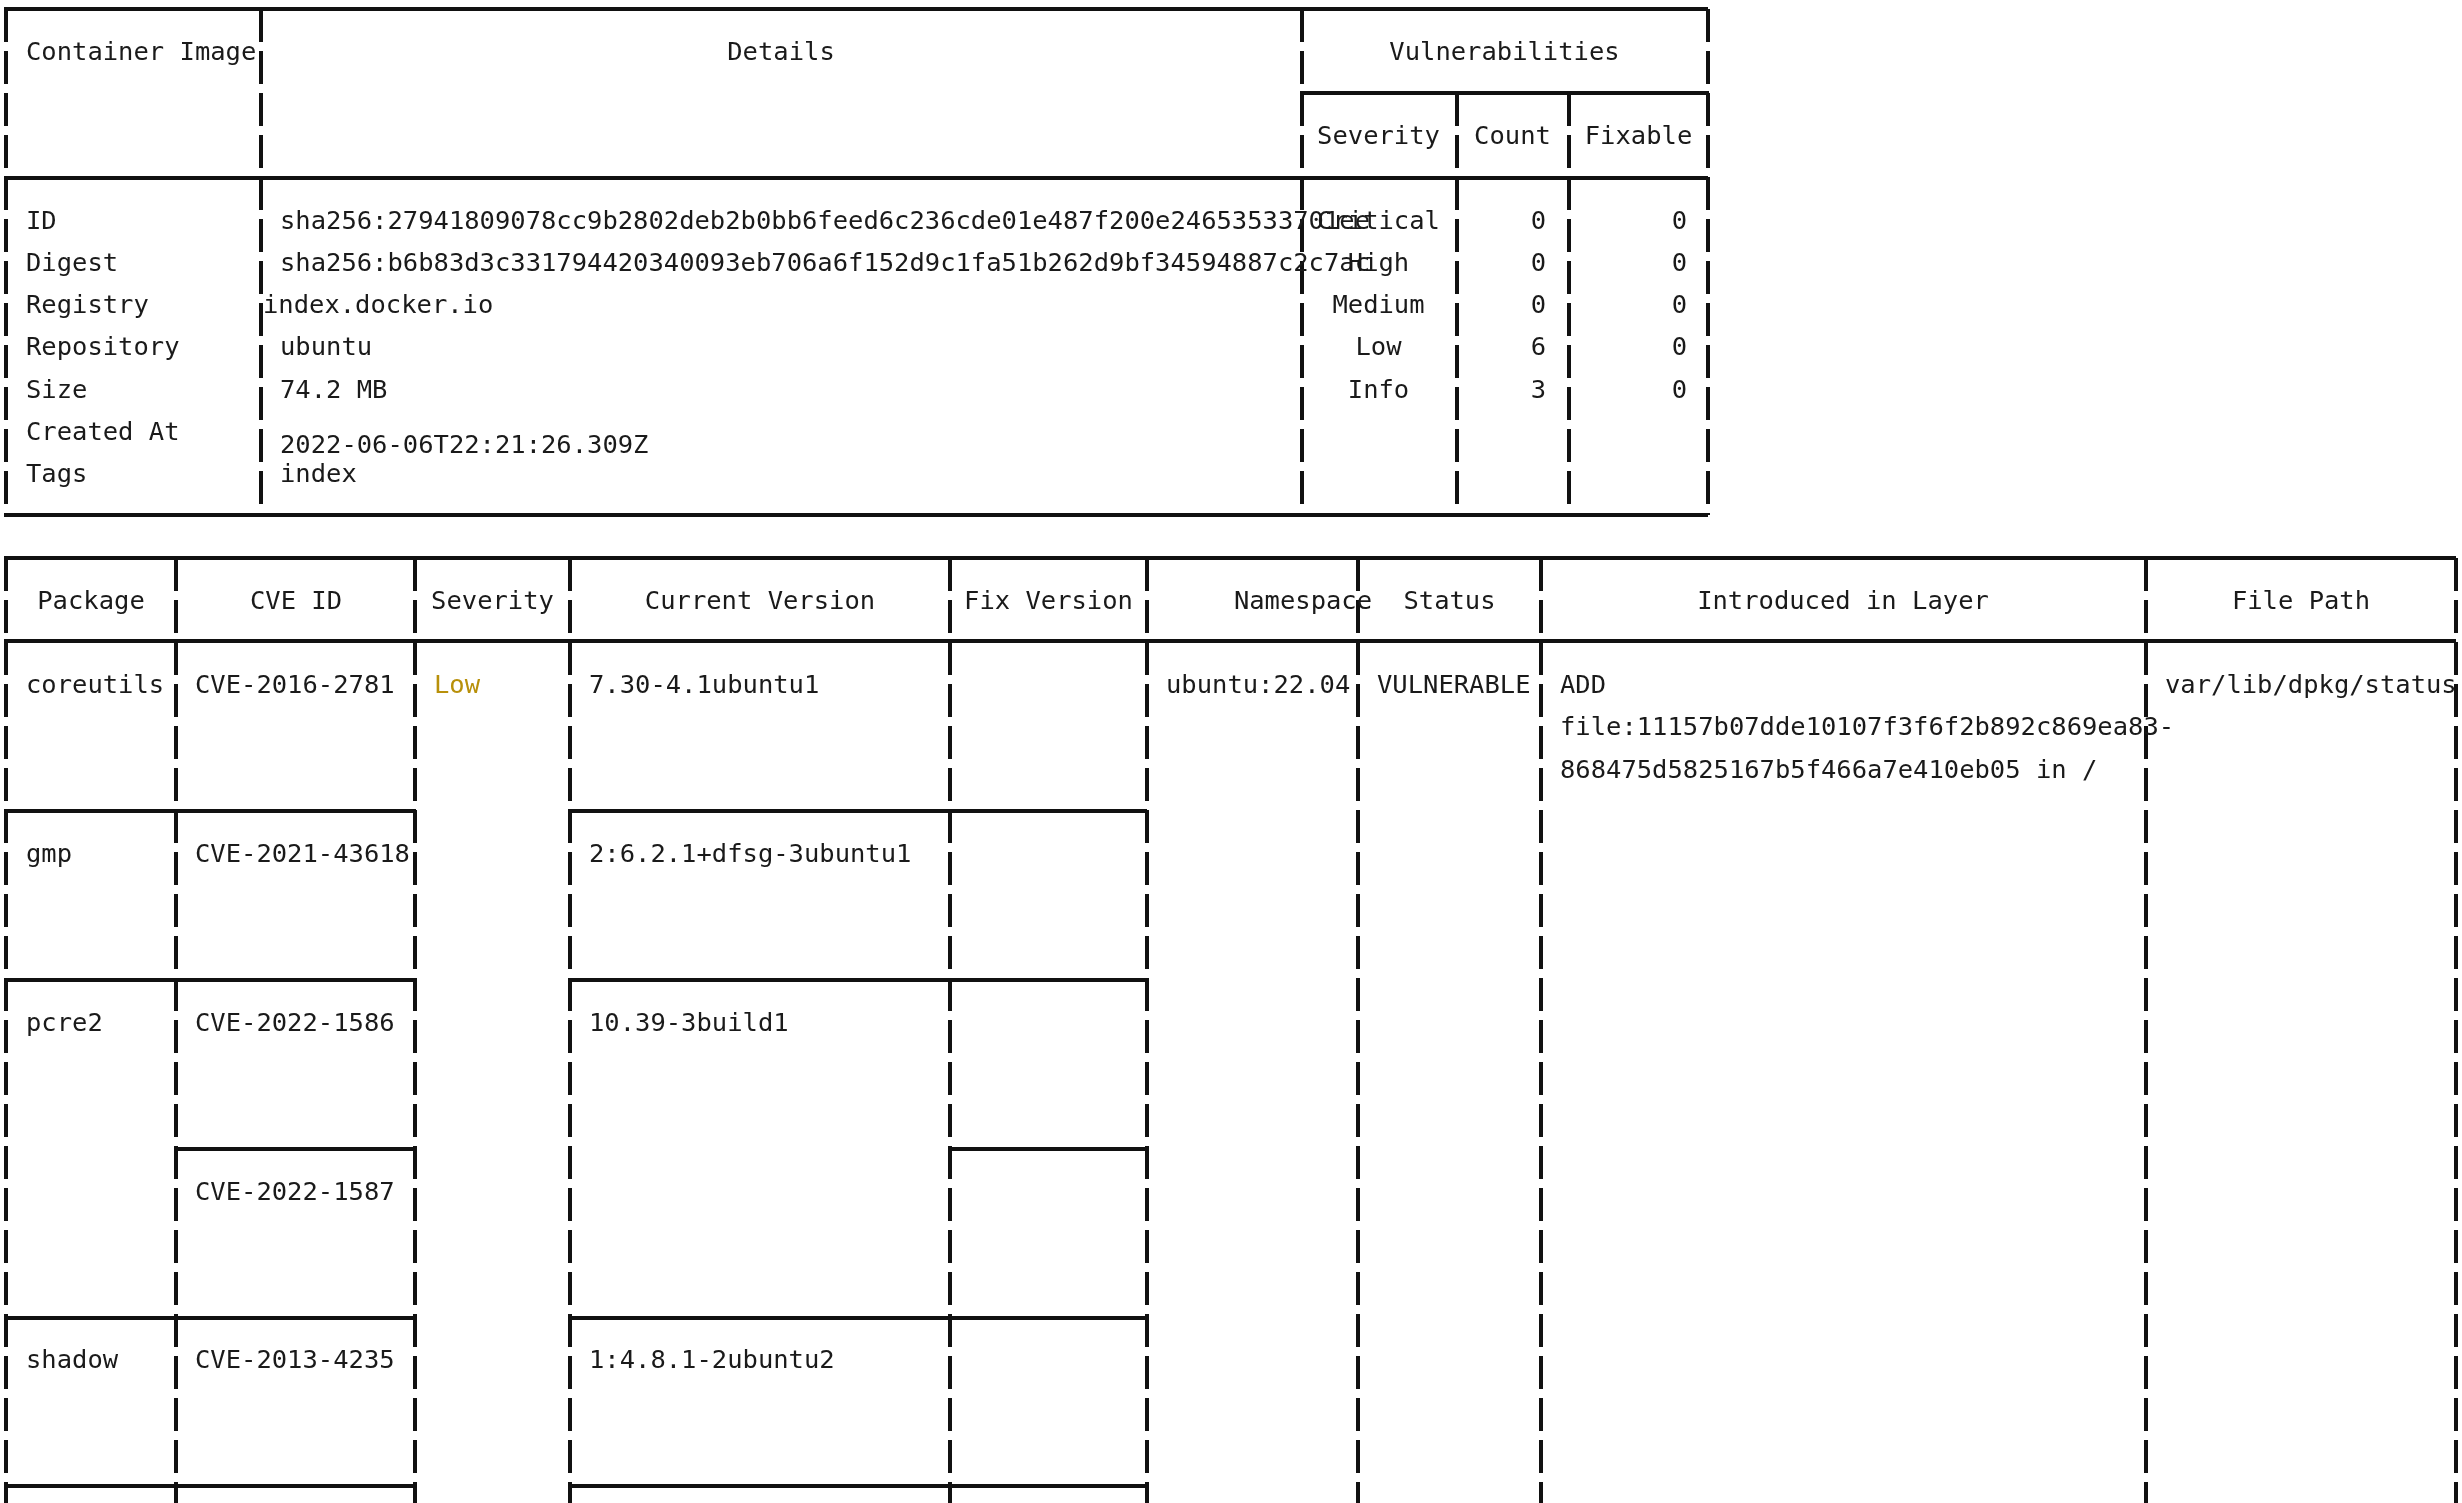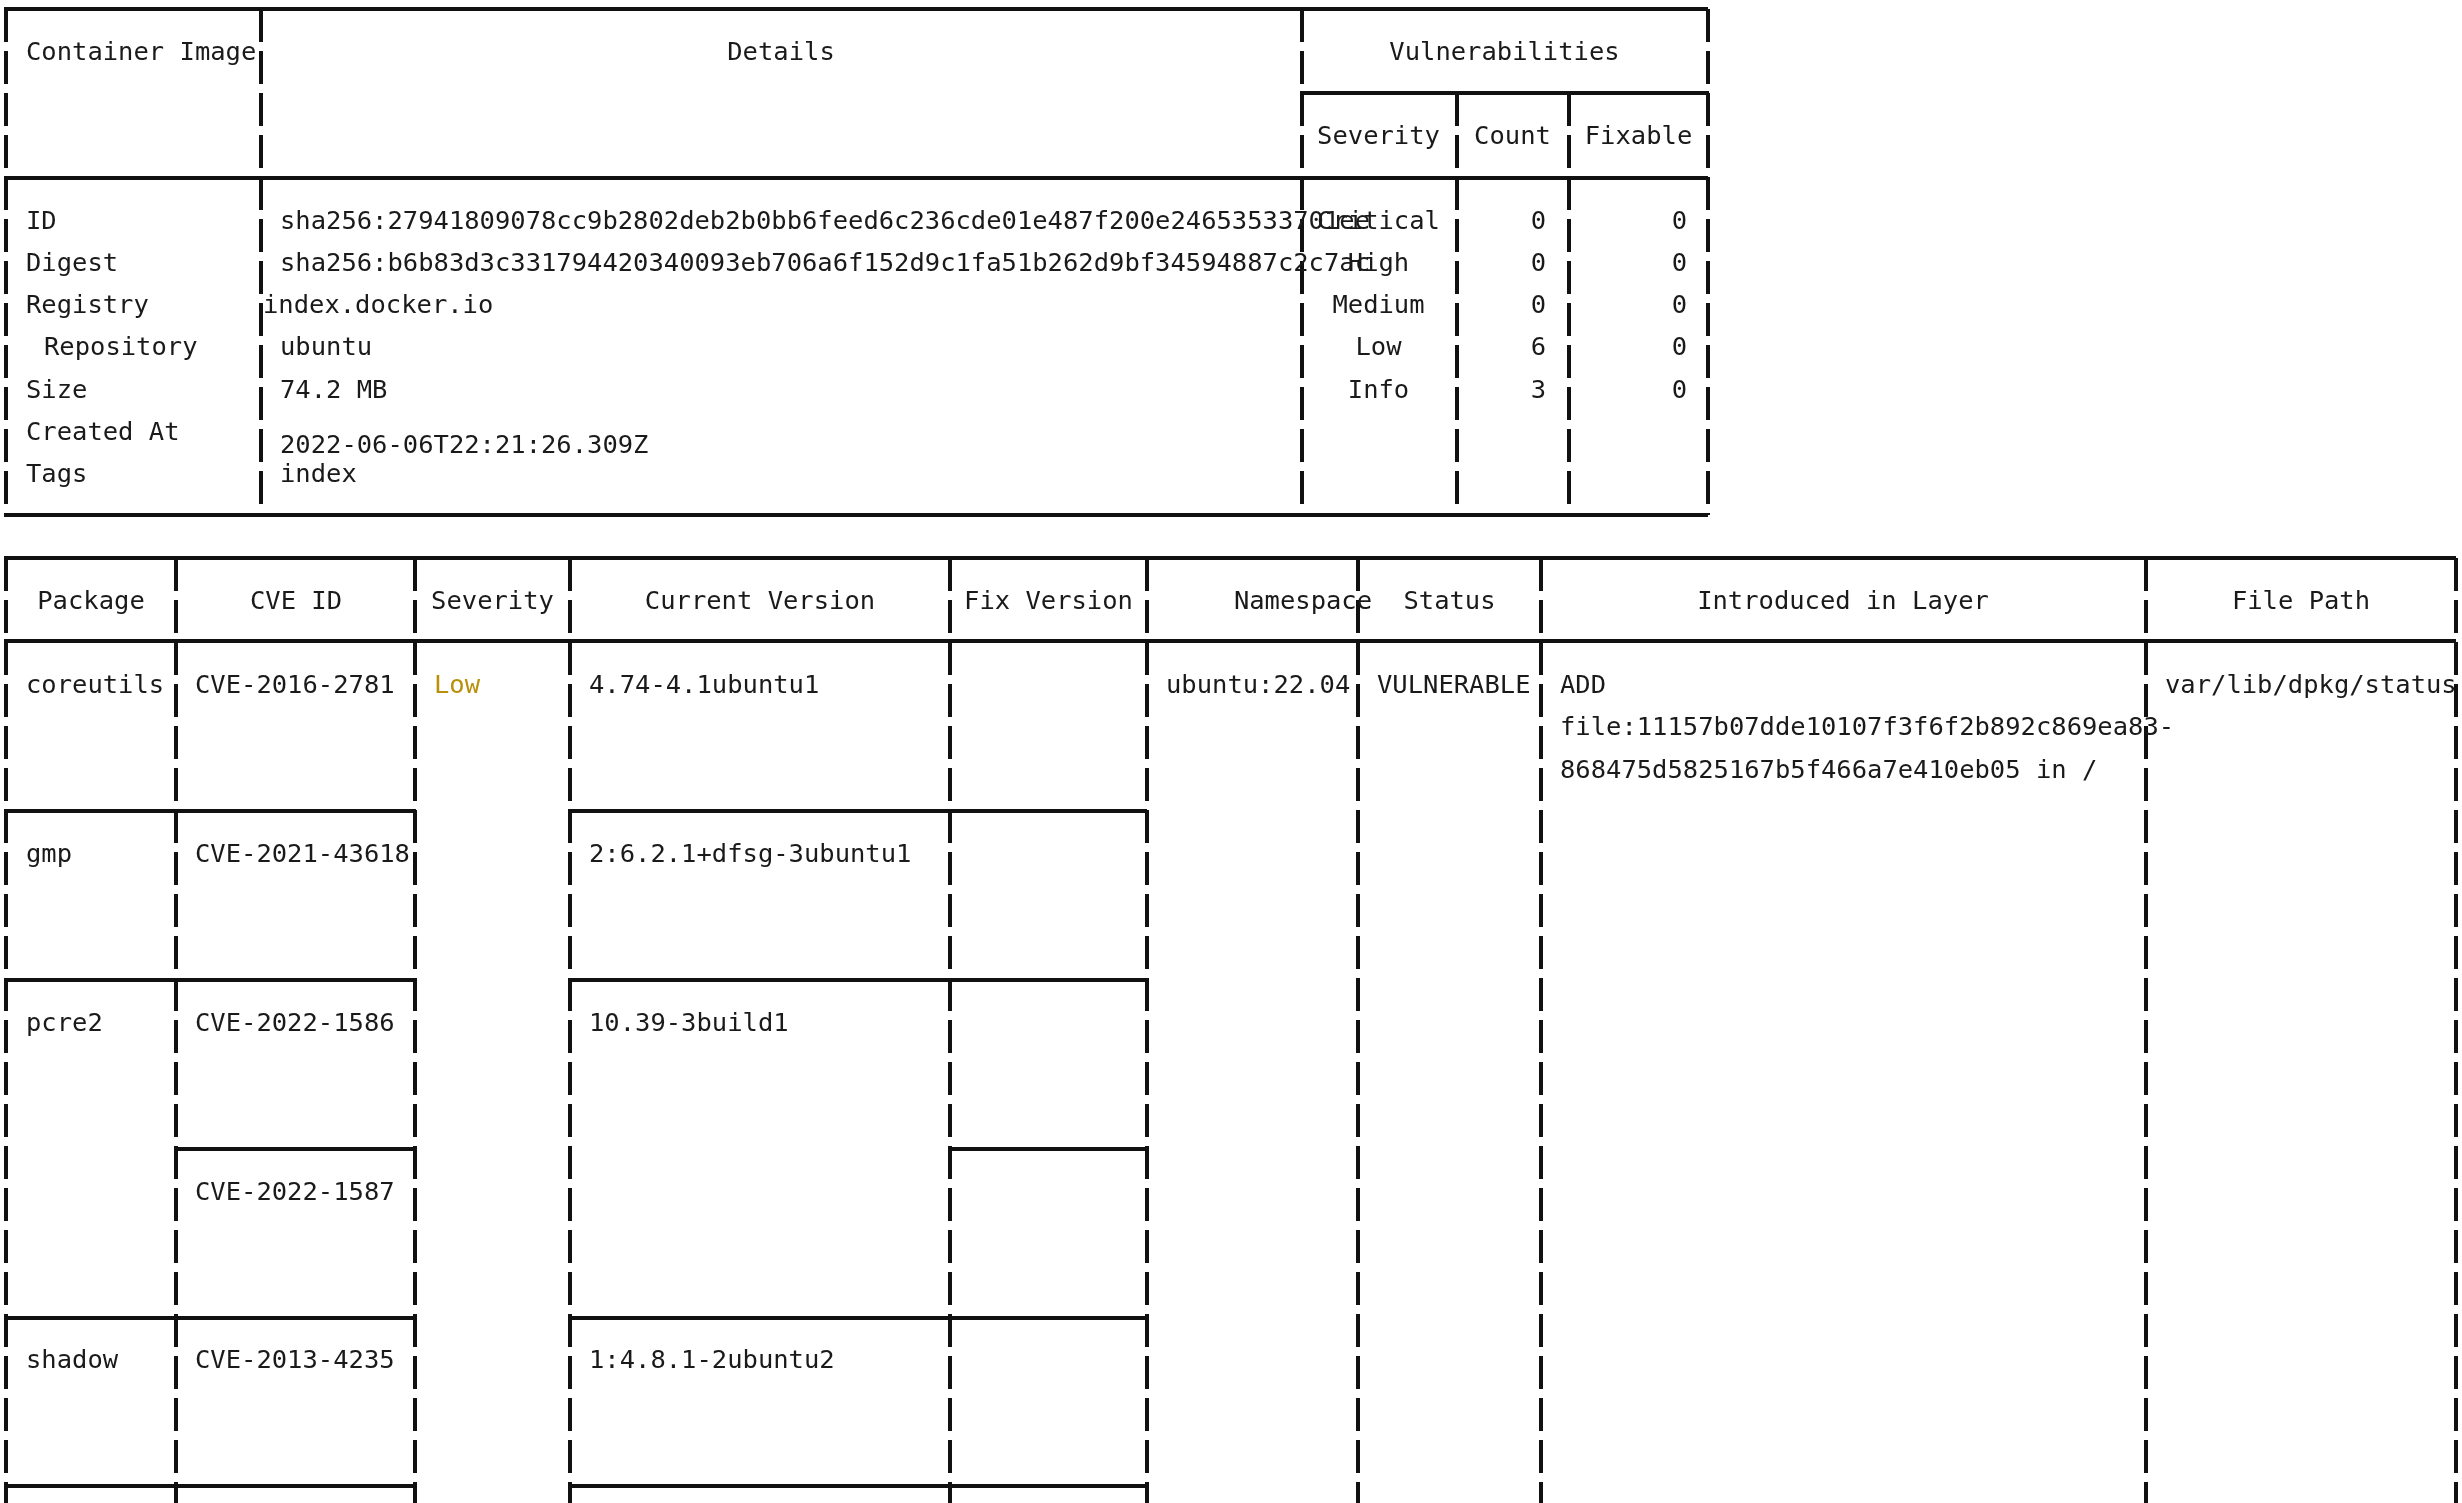--- a/index.html
+++ b/index.html
@@ -39,21 +39,21 @@
   <div class="t c" style="left:1303px; width:151px; top:114px;">Severity</div>
   <div class="t c" style="left:1458px; width:109px; top:114px;">Count</div>
   <div class="t c" style="left:1571px; width:135px; top:114px;">Fixable</div>
 
   <div class="t" style="left:26px; top:199px;">ID</div>
   <div class="t" style="left:280px; top:199px;">sha256:27941809078cc9b2802deb2b0bb6feed6c236cde01e487f200e24653533701ee</div>
   <div class="t" style="left:26px; top:241px;">Digest</div>
   <div class="t" style="left:280px; top:241px;">sha256:b6b83d3c331794420340093eb706a6f152d9c1fa51b262d9bf34594887c2c7ac</div>
   <div class="t" style="left:26px; top:283px;">Registry</div>
   <div class="t" style="left:263px; top:283px;">index.docker.io</div>
-  <div class="t" style="left:26px; top:325px;margin-left:18px;">Repository</div>
+  <div class="t" style="left:26px; top:325px;">Repository</div>
   <div class="t" style="left:280px; top:325px;">ubuntu</div>
   <div class="t" style="left:26px; top:368px;">Size</div>
   <div class="t" style="left:280px; top:368px;">74.2 MB</div>
   <div class="t" style="left:26px; top:410px;">Created At</div>
   <div class="t" style="left:280px; top:423px;">2022-06-06T22:21:26.309Z</div>
   <div class="t" style="left:26px; top:452px;">Tags</div>
   <div class="t" style="left:280px; top:452px;">index</div>
 
   <div class="t c" style="left:1303px; width:151px; top:199px;">Critical</div>
   <div class="t r" style="left:1458px; width:88px; top:199px;">0</div>
@@ -112,21 +112,21 @@
   <div class="t sev-low" style="left:434px; top:663px;">Low</div>
   <div class="t" style="left:1166px; top:663px;">ubuntu:22.04</div>
   <div class="t" style="left:1377px; top:663px;">VULNERABLE</div>
   <div class="t" style="left:1560px; top:663px;">ADD</div>
   <div class="t" style="left:1560px; top:705px;">file:11157b07dde10107f3f6f2b892c869ea83-</div>
   <div class="t" style="left:1560px; top:748px;">868475d5825167b5f466a7e410eb05 in /</div>
   <div class="t" style="left:2165px; top:663px;">var/lib/dpkg/status</div>
 
   <div class="t" style="left:26px; top:663px;">coreutils</div>
   <div class="t" style="left:195px; top:663px;">CVE-2016-2781</div>
-  <div class="t" style="left:589px; top:663px;">4.74-4.1ubuntu1</div>
+  <div class="t" style="left:589px; top:663px;">7.30-4.1ubuntu1</div>
 
   <div class="t" style="left:26px; top:832px;">gmp</div>
   <div class="t" style="left:195px; top:832px;">CVE-2021-43618</div>
   <div class="t" style="left:589px; top:832px;">2:6.2.1+dfsg-3ubuntu1</div>
 
   <div class="t" style="left:26px; top:1001px;">pcre2</div>
   <div class="t" style="left:195px; top:1001px;">CVE-2022-1586</div>
   <div class="t" style="left:589px; top:1001px;">10.39-3build1</div>
   <div class="t" style="left:195px; top:1170px;">CVE-2022-1587</div>
 

